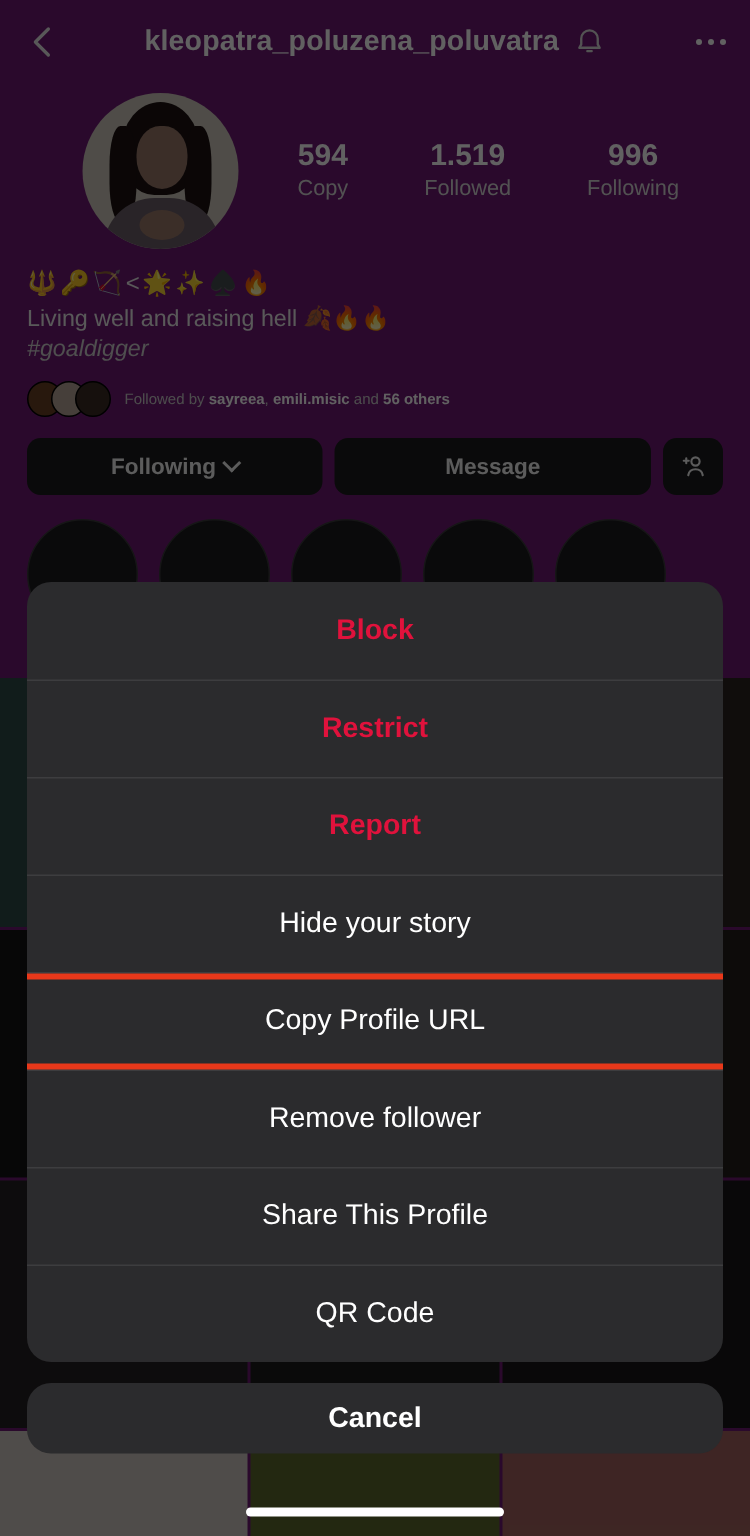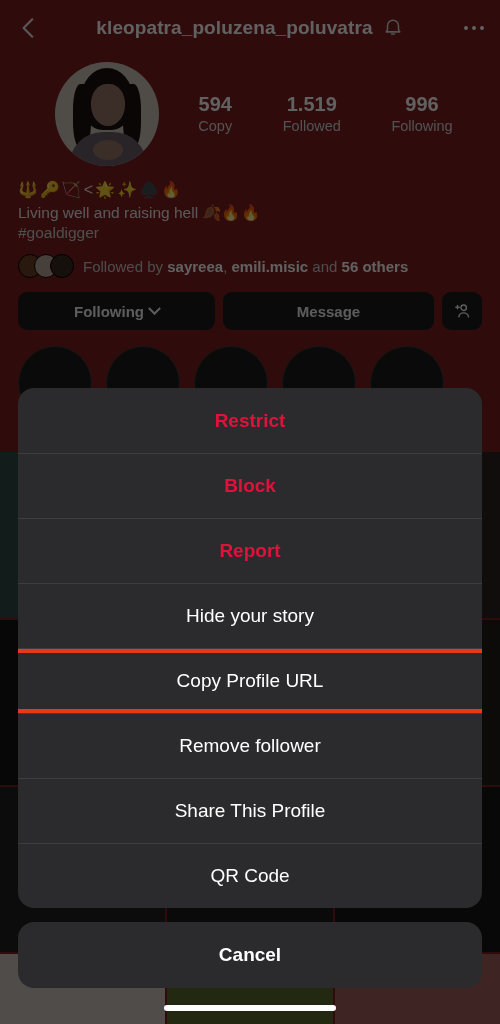--- a/index.html
+++ b/index.html
@@ -2,21 +2,21 @@
 <html><head>
 <meta charset="utf-8">
 <style>
   * { margin:0; padding:0; box-sizing:border-box; }
   html, body {
     width:500px; height:1024px;
     background:#000;
     font-family:"Liberation Sans", sans-serif;
     overflow:hidden;
   }
-  #screen { position:relative; width:500px; height:1024px; background:#7f1d1d; overflow:hidden; }
+  #screen { position:relative; width:500px; height:1024px; background:#701a75; overflow:hidden; }
 
   
   #profile-layer { position:absolute; inset:0; }
 
   .topbar { height:56px; display:flex; align-items:center; padding:0 16px; }
   .back-icon { width:26px; height:26px; flex:0 0 auto; }
   .topbar-title {
     flex:1 1 auto; text-align:center; font-size:19px; font-weight:bold;
     color:#fff; letter-spacing:.1px; white-space:nowrap;
     display:flex; align-items:center; justify-content:center; gap:9px;
@@ -44,30 +44,30 @@
     background:#9b7a6b; border-radius:50%; }
 
   .stats { flex:1 1 auto; display:flex; justify-content:space-around; padding-left:14px; padding-right:4px; }
   .stat { text-align:center; }
   .stat .num { font-size:20px; font-weight:bold; color:#fff; line-height:1.25; }
   .stat .lbl { font-size:14.5px; color:#d8d8d8; line-height:1.3; }
 
   .bio { padding:12px 18px 0 18px; }
   .bio-line { font-size:15.5px; color:#eaeaea; line-height:1.45; }
   .bio-emoji { font-size:16px; letter-spacing:2px; line-height:1.5; }
-  .bio-tag { font-size:15.5px; color:#cfcfcf; }
+  .bio-tag { font-size:15.5px; color:#cfcfcf;font-style:italic; }
 
   .followed-row { display:flex; align-items:center; gap:9px; padding:12px 18px 0 18px; }
   .facepile { display:flex; flex:0 0 auto; }
   .facepile span {
     width:24px; height:24px; border-radius:50%;
     border:1.5px solid #000; margin-left:-8px; display:block;
   }
   .facepile span:first-child { margin-left:0; }
-  .followed-text { font-size:15px; color:#c9c9c9; }
+  .followed-text { font-size:10px; color:#c9c9c9; }
   .followed-text b { color:#fff; font-weight:bold; }
 
   .actions { display:flex; gap:8px; padding:14px 18px 0 18px; }
   .act-btn {
     height:38px; background:#1c1c1e; border-radius:9px;
     display:flex; align-items:center; justify-content:center; gap:6px;
     font-size:15px; font-weight:bold; color:#f2f2f2;
   }
   .act-following { flex:1 1 42%; }
   .act-message { flex:1 1 45%; }
@@ -104,21 +104,21 @@
   }
   .sheet-item + .sheet-item { border-top:1px solid rgba(255,255,255,.085); }
   .sheet-item.destructive { color:#e0123c; font-weight:bold; }
   .sheet-item.highlighted::after {
     content:""; position:absolute; left:-18px; right:-18px; top:0; bottom:0;
     border:4px solid #e8381a; pointer-events:none;
   }
 
   #cancel-btn {
     position:absolute; left:18px; right:18px; top:922px;
-    height:66px; background:#2b2b2d; border-radius:16px;
+    height:47px; background:#2b2b2d; border-radius:16px;
     display:flex; align-items:center; justify-content:center;
     font-size:19px; color:#fff; font-weight:bold;
   }
 
   #home-indicator {
     position:absolute; left:50%; transform:translateX(-50%); bottom:13px;
     width:172px; height:6px; border-radius:3px; background:#fff;
   }
 </style>
 </head>
@@ -247,24 +247,24 @@
       <div class="tile" style="background:#cfc9c2"></div>
       <div class="tile" style="background:#5c6b2e"></div>
       <div class="tile" style="background:#a4635f"></div>
     </div>
   </div>
 
   <div id="dim"></div>
 
   <div id="sheet">
     <div class="sheet-item destructive">
+      <span>Block</span>
+    </div>
+    <div class="sheet-item destructive">
       <span>Restrict</span>
-    </div>
-    <div class="sheet-item destructive">
-      <span>Block</span>
     </div>
     <div class="sheet-item destructive">
       <span>Report</span>
     </div>
     <div class="sheet-item">
       <span>Hide your story</span>
     </div>
     <div class="sheet-item highlighted">
       <span>Copy Profile URL</span>
     </div>

